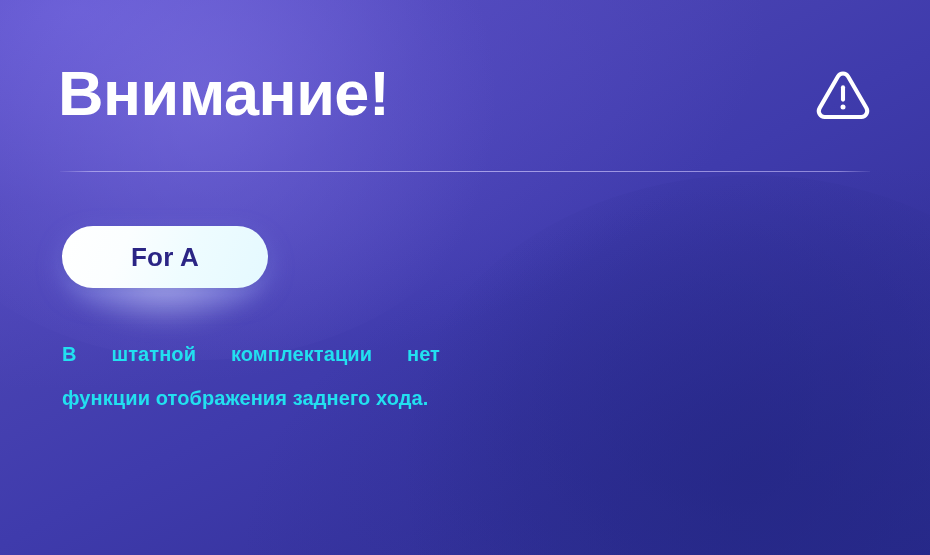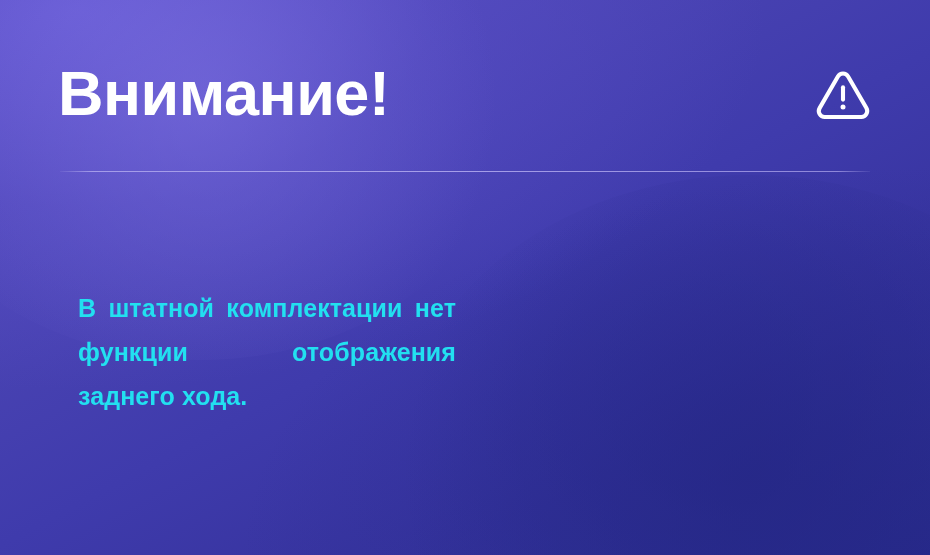--- a/index.html
+++ b/index.html
@@ -140,23 +140,23 @@
   .pill-label {
     font-size: 26px;
     font-weight: 700;
     letter-spacing: 0.2px;
     color: #2b2585;
     user-select: none;
   }
 
   
   .body-text {
-    margin: 16px;
+    margin: 0;
     padding-top: 44px;
-    font-size: 25px;
+    font-size: 20px;
     line-height: 44px;
     font-weight: 700;
     letter-spacing: 0.1px;
     color: #22e0f0;
     text-align: justify;
     text-align-last: left;
     width: 378px;
   }
   .column-b .body-text { width: 380px; }
 </style>
@@ -174,19 +174,25 @@
         <path d="M31 23.2v12.4" stroke="#ffffff" stroke-width="4.1" stroke-linecap="round"></path>
         <circle cx="31" cy="43.1" r="2.5" fill="#ffffff"></circle>
       </svg>
     </div>
 
     <div class="divider"></div>
 
     <div class="columns">
 
       <div class="column column-a">
+        <div class="pill-wrap">
+          <div class="pill-glow"></div>
+          <button class="pill">
+            <span class="pill-label">For A</span>
+          </button>
+        </div>
         <p class="body-text">В штатной комплектации нет функции отображения заднего хода.</p>
       </div>
 
 
     </div>
   </div>
 </div>
 
 </body></html>

